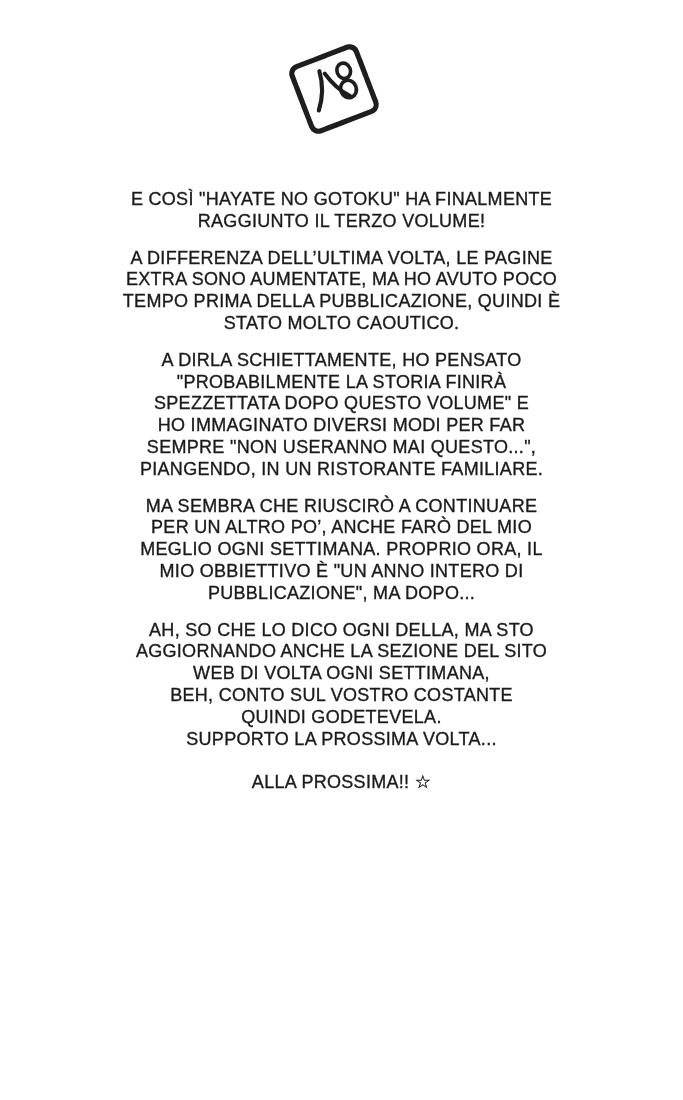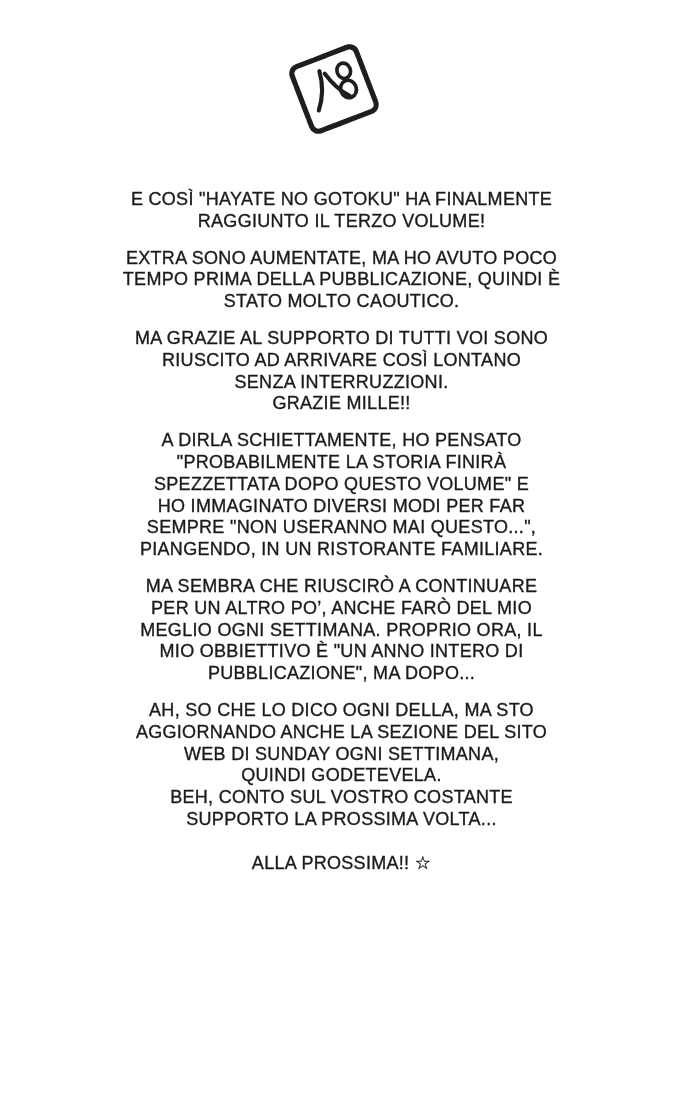--- a/index.html
+++ b/index.html
@@ -63,31 +63,26 @@
   </svg>
 
   <div class="afterword">
 
     <p>
       <span class="line">E COSÌ "HAYATE NO GOTOKU" HA FINALMENTE</span>
       <span class="line">RAGGIUNTO IL TERZO VOLUME!</span>
     </p>
 
     <p>
+      <span class="line">A DIFFERENZA DELL’ULTIMA VOLTA, LE PAGINE</span>
       <span class="line">EXTRA SONO AUMENTATE, MA HO AVUTO POCO</span>
       <span class="line">TEMPO PRIMA DELLA PUBBLICAZIONE, QUINDI È</span>
       <span class="line">STATO MOLTO CAOUTICO.</span>
     </p>
 
-    <p>
-      <span class="line">MA GRAZIE AL SUPPORTO DI TUTTI VOI SONO</span>
-      <span class="line">RIUSCITO AD ARRIVARE COSÌ LONTANO</span>
-      <span class="line">SENZA INTERRUZZIONI.</span>
-      <span class="line">GRAZIE MILLE!!</span>
-    </p>
 
     <p>
       <span class="line">A DIRLA SCHIETTAMENTE, HO PENSATO</span>
       <span class="line">"PROBABILMENTE LA STORIA FINIRÀ</span>
       <span class="line">SPEZZETTATA DOPO QUESTO VOLUME" E</span>
       <span class="line">HO IMMAGINATO DIVERSI MODI PER FAR</span>
       <span class="line">SEMPRE "NON USERANNO MAI QUESTO...",</span>
       <span class="line">PIANGENDO, IN UN RISTORANTE FAMILIARE.</span>
     </p>
 
@@ -95,23 +90,23 @@
       <span class="line">MA SEMBRA CHE RIUSCIRÒ A CONTINUARE</span>
       <span class="line">PER UN ALTRO PO’, ANCHE FARÒ DEL MIO</span>
       <span class="line">MEGLIO OGNI SETTIMANA. PROPRIO ORA, IL</span>
       <span class="line">MIO OBBIETTIVO È "UN ANNO INTERO DI</span>
       <span class="line">PUBBLICAZIONE", MA DOPO...</span>
     </p>
 
     <p>
       <span class="line">AH, SO CHE LO DICO OGNI DELLA, MA STO</span>
       <span class="line">AGGIORNANDO ANCHE LA SEZIONE DEL SITO</span>
-      <span class="line">WEB DI SUNDAY OGNI SETTIMANA,</span>
+      <span class="line">WEB DI VOLTA OGNI SETTIMANA,</span>
+      <span class="line">BEH, CONTO SUL VOSTRO COSTANTE</span>
       <span class="line">QUINDI GODETEVELA.</span>
-      <span class="line">BEH, CONTO SUL VOSTRO COSTANTE</span>
       <span class="line">SUPPORTO LA PROSSIMA VOLTA...</span>
     </p>
 
     <p class="closing">
       <span class="line">ALLA PROSSIMA!! ☆</span>
     </p>
 
   </div>
 </div>
 

